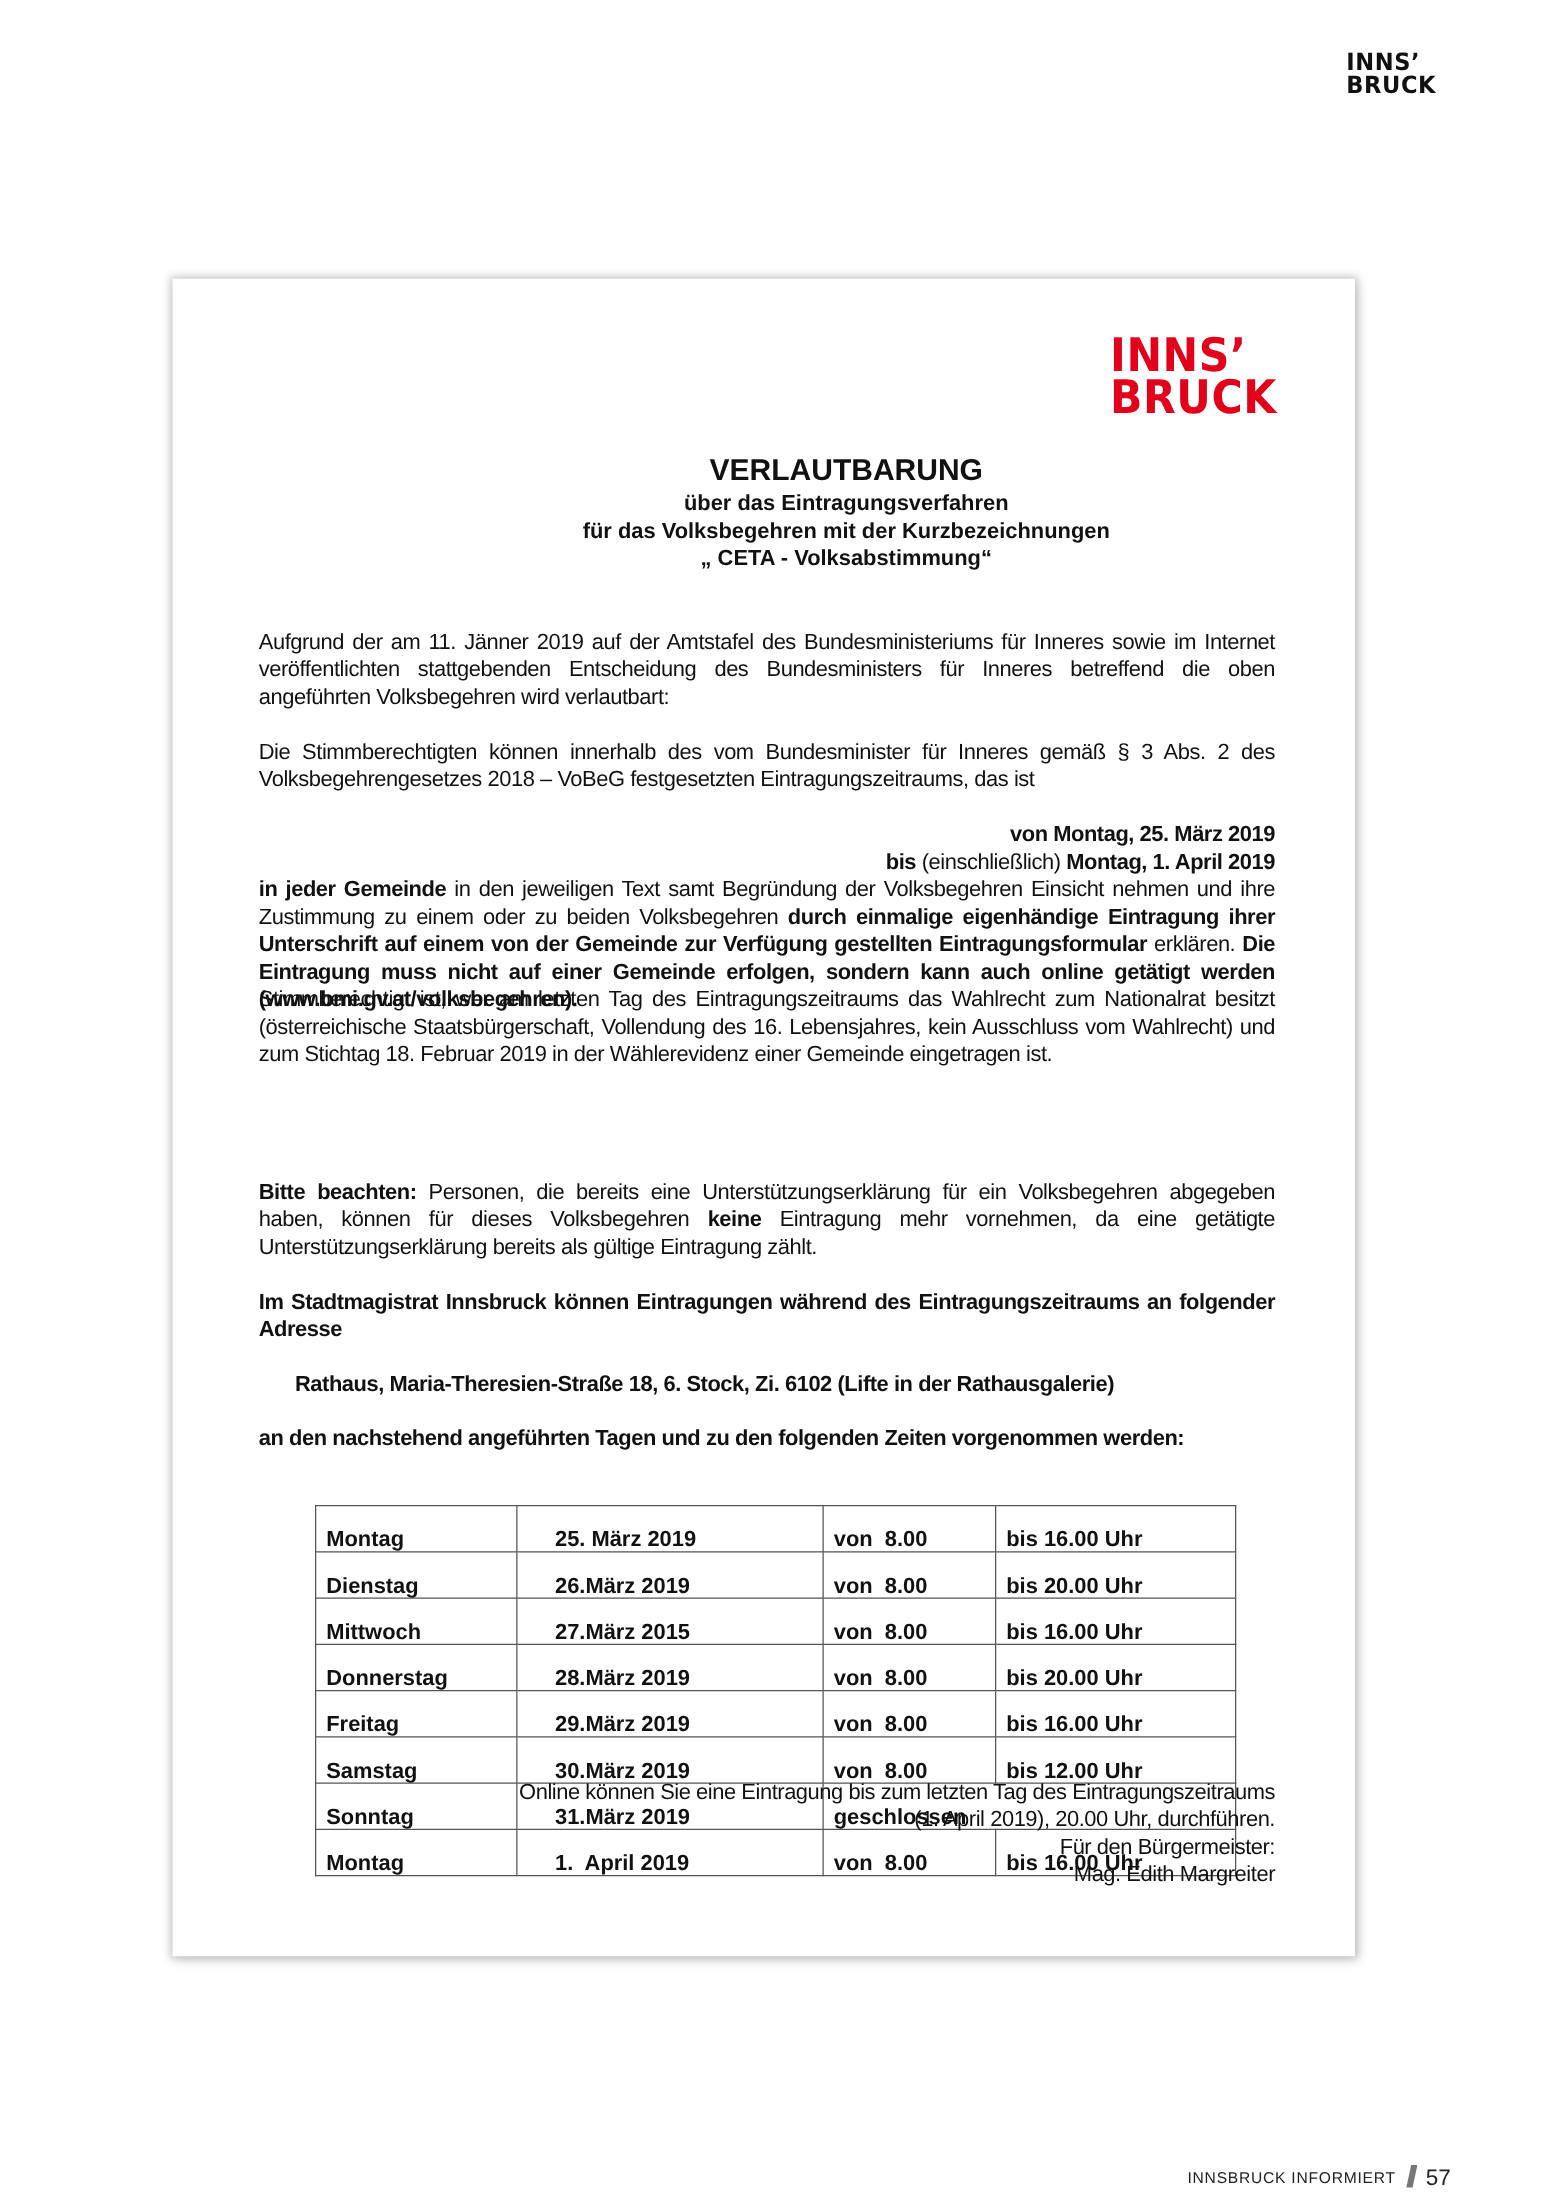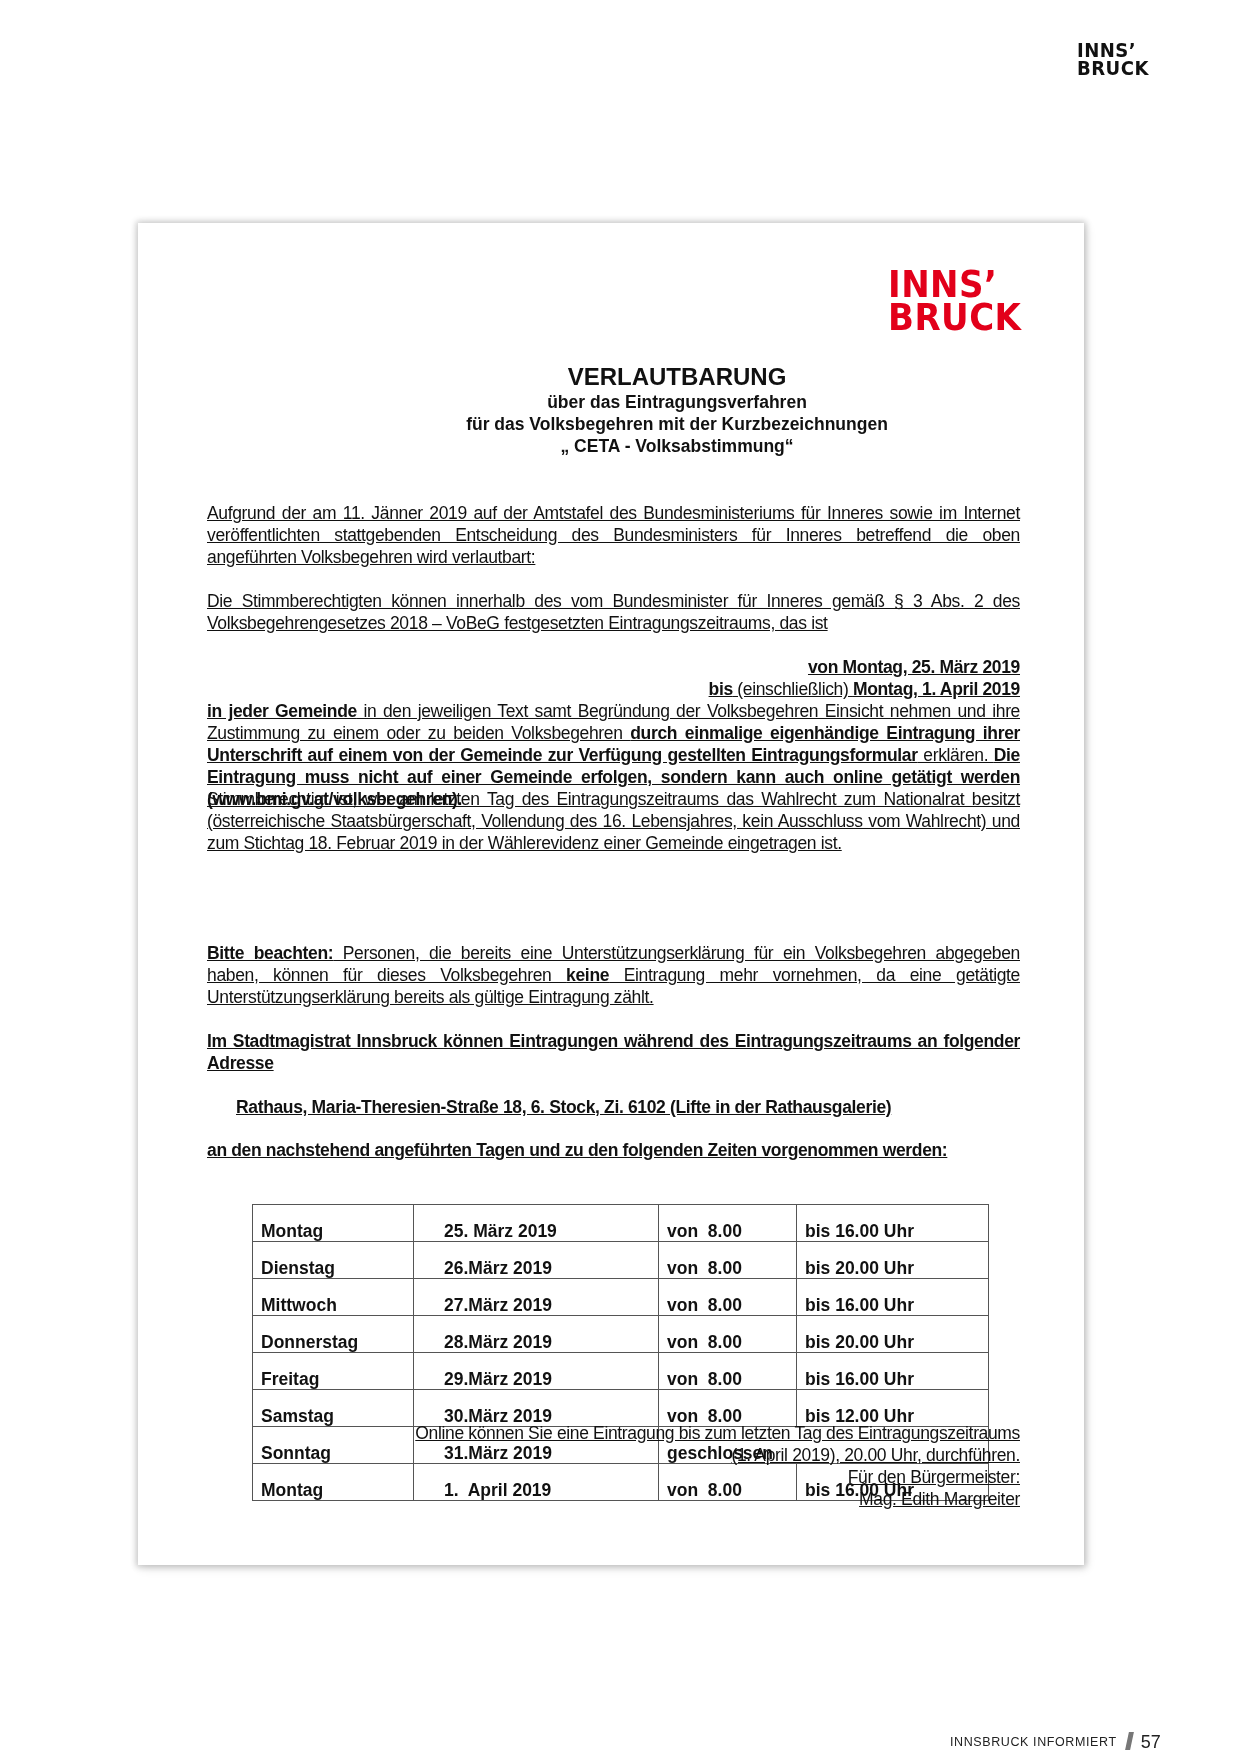--- a/index.html
+++ b/index.html
@@ -32,21 +32,21 @@
     font-weight: bold;
   }
   .title-main { font-size: 24px; line-height: 28px; }
   .title-sub { font-size: 17.5px; line-height: 22px; }
   .body-text {
     position: absolute; left: 207px; width: 813px;
     font-size: 17.5px; line-height: 22px; text-align: justify;
     font-family: "Liberation Sans Narrow", "Liberation Sans", sans-serif;
     letter-spacing: -0.35px;
   }
-  .body-text p { margin: 0; text-decoration: underline; }
+  .body-text p { margin: 0; }
   .body-text b { font-weight: bold; }
   .center { text-align: center; }
   .right { text-align: right; }
   table.times {
     position: absolute; left: 252px; top: 1204px;
     border-collapse: collapse; font-weight: bold; font-size: 17.5px;
   }
   table.times td {
     border: 1.5px solid #555; height: 20px; padding: 16px 0 0 8px; line-height: 20px;
     white-space: pre;
@@ -130,21 +130,21 @@
       <td class="c4">bis 16.00 Uhr</td>
     </tr>
     <tr>
       <td class="c1">Dienstag</td>
       <td class="c2">26.März 2019</td>
       <td class="c3">von  8.00</td>
       <td class="c4">bis 20.00 Uhr</td>
     </tr>
     <tr>
       <td class="c1">Mittwoch</td>
-      <td class="c2">27.März 2019</td>
+      <td class="c2">27.März 2015</td>
       <td class="c3">von  8.00</td>
       <td class="c4">bis 16.00 Uhr</td>
     </tr>
     <tr>
       <td class="c1">Donnerstag</td>
       <td class="c2">28.März 2019</td>
       <td class="c3">von  8.00</td>
       <td class="c4">bis 20.00 Uhr</td>
     </tr>
     <tr>

